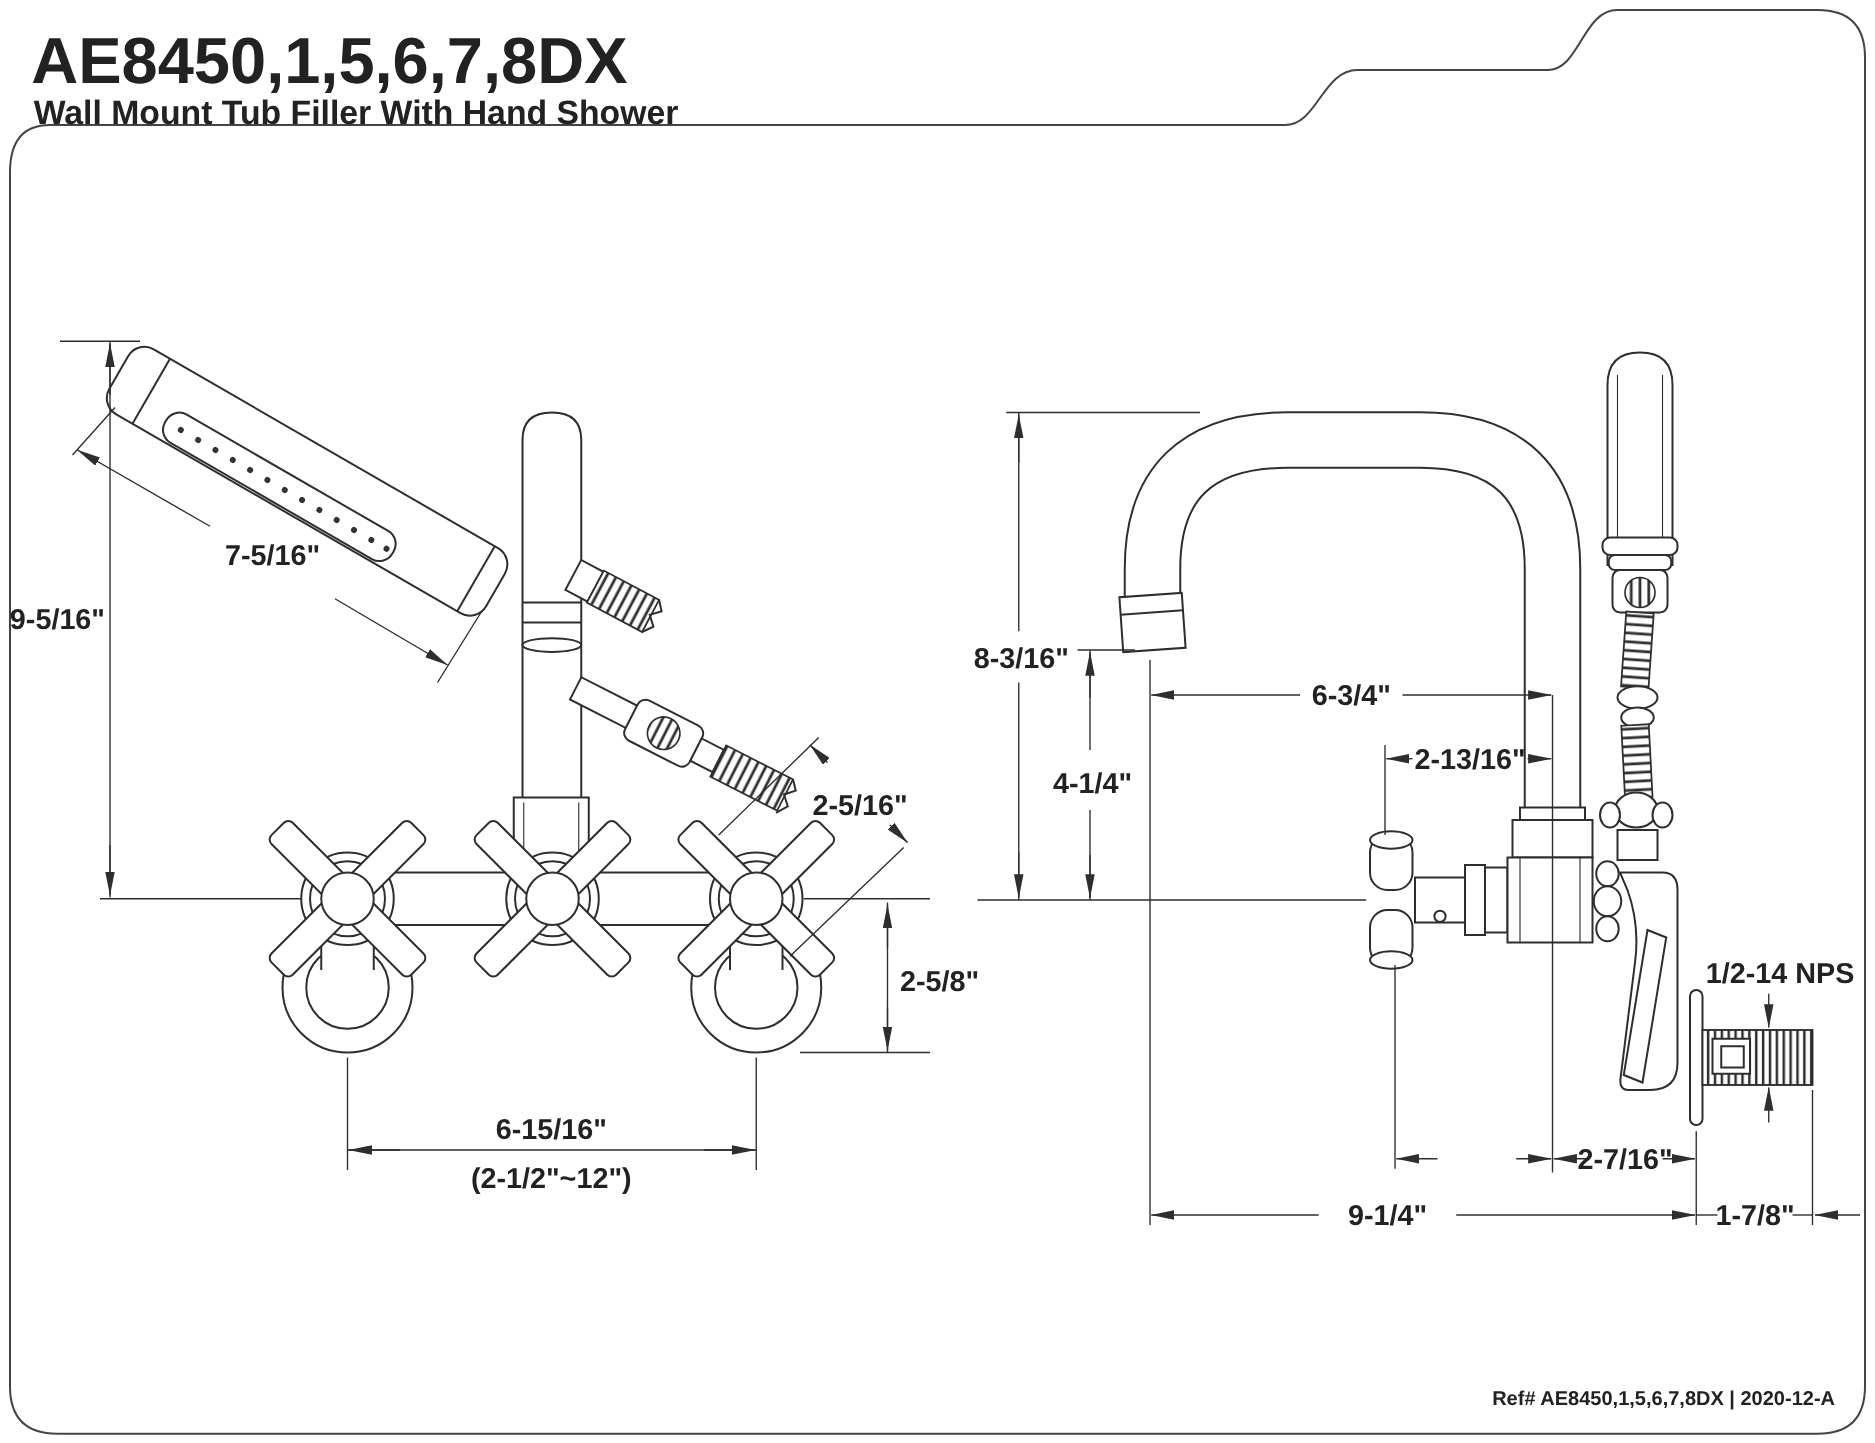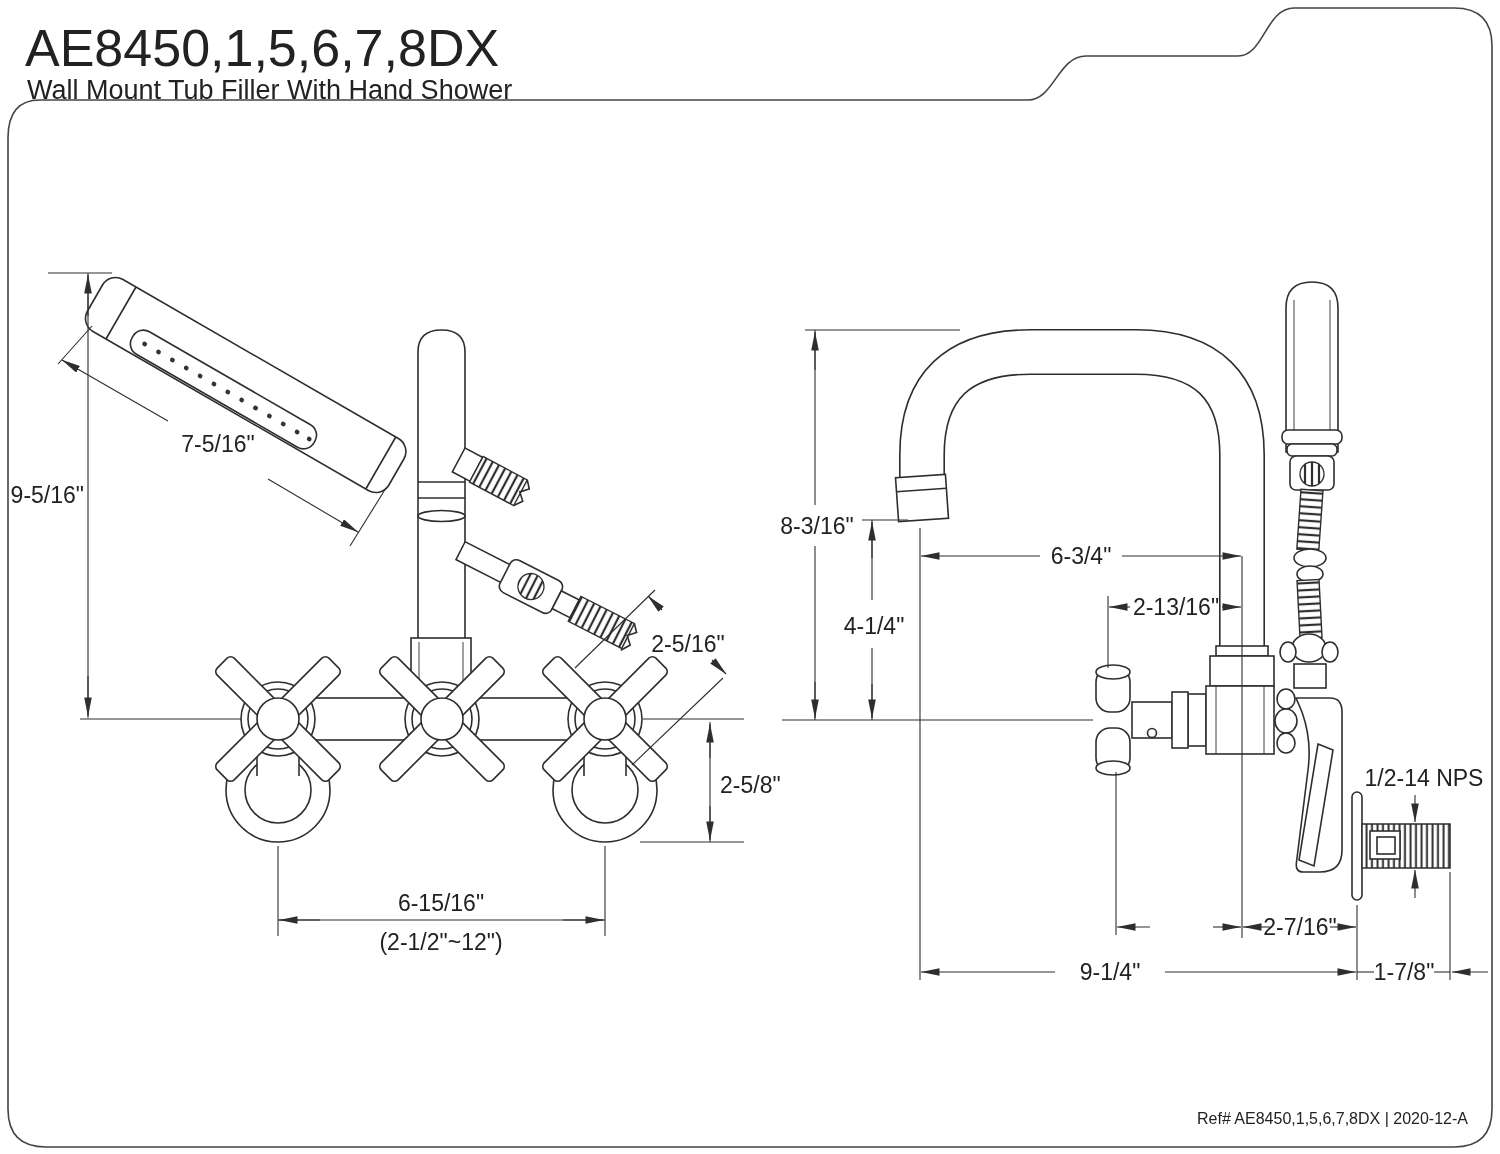--- a/index.html
+++ b/index.html
@@ -1,17 +1,17 @@
 <!DOCTYPE html>
 <html><head>
 <meta charset="utf-8">
 <style>
   html,body{margin:0;padding:0;background:#ffffff;}
   .page{position:relative;width:1500px;height:1154px;background:#fff;overflow:hidden;
-        font-family:"Liberation Sans", sans-serif;}
+        font-family:"Liberation Sans", sans-serif;font-weight:bold;}
   svg{position:absolute;left:0;top:0;}
   text{fill:#222;font-family:"Liberation Sans", sans-serif;}
   .t-title{font-size:52px;letter-spacing:0px;}
   .t-sub{font-size:27px;}
   .t-dim{font-size:23px;}
   .t-ref{font-size:16px;}
   .ln{stroke:#2e2e2e;stroke-width:1.6;fill:#fff;}
   .lnf{stroke:#2e2e2e;stroke-width:1.6;fill:none;}
   .dim{stroke:#2e2e2e;stroke-width:1.1;fill:none;}
   .thin{stroke:#2e2e2e;stroke-width:0.9;fill:none;}

